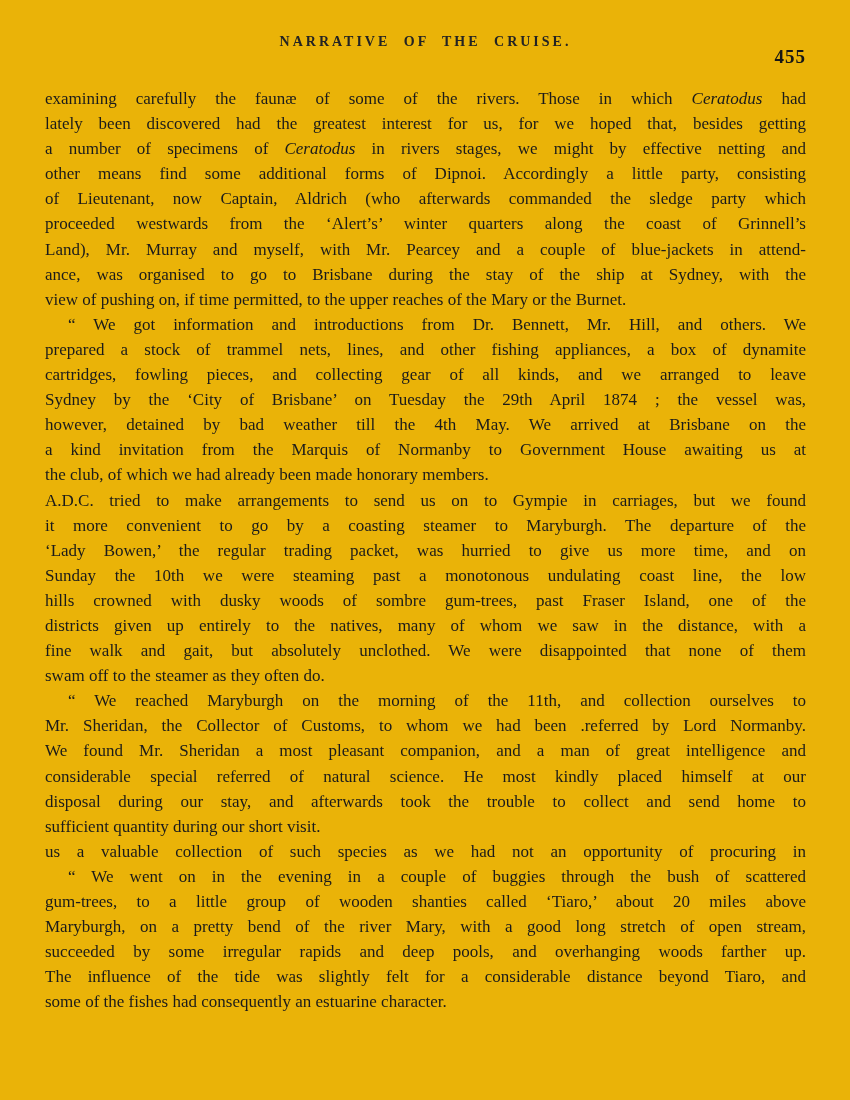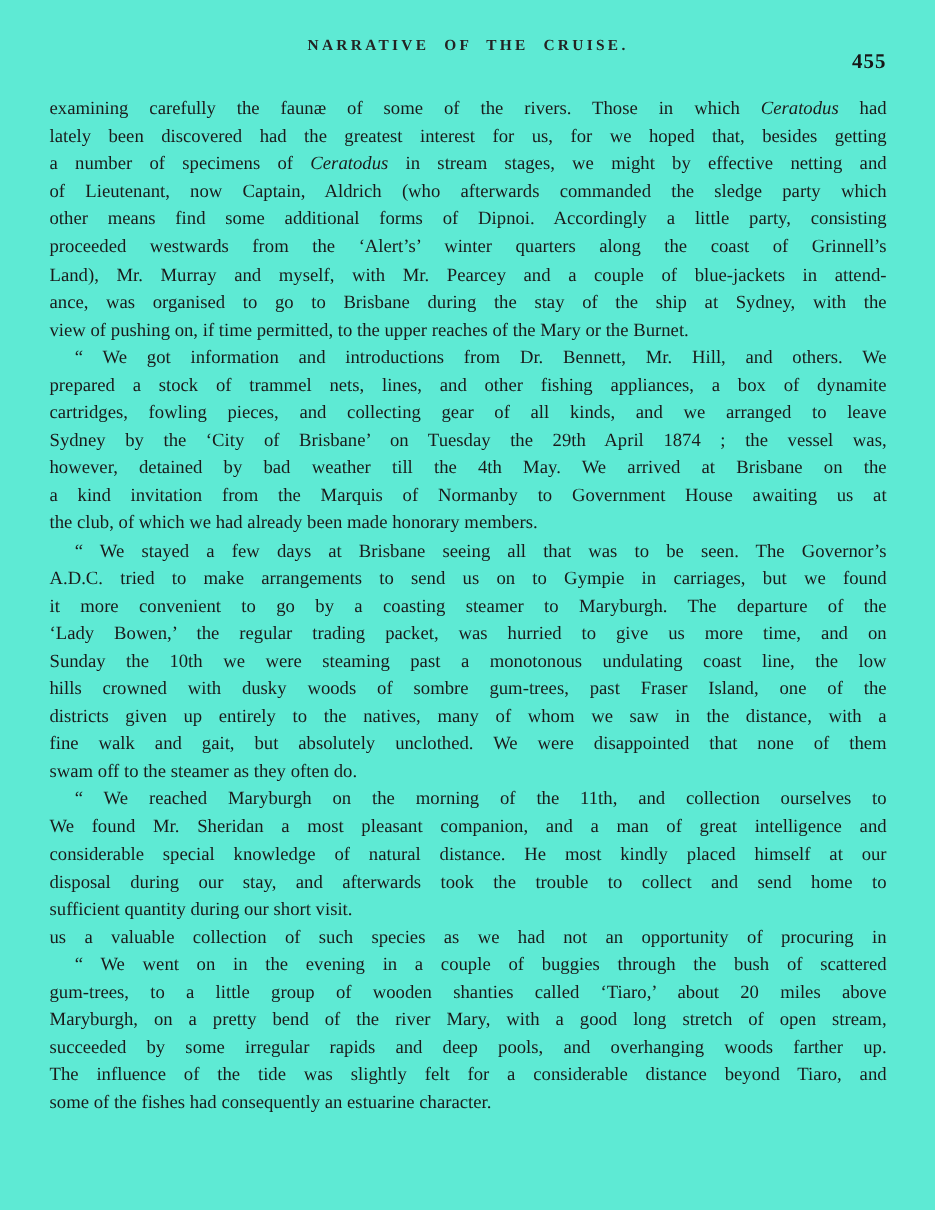--- a/index.html
+++ b/index.html
@@ -7,21 +7,21 @@
     padding: 0;
     background: #e8e8e6;
     font-family: "Liberation Serif", serif;
   }
   .page {
     position: relative;
     width: 850px;
     height: 1100px;
     margin: 0 auto;
     box-sizing: border-box;
-    background: #5eead4;
+    background: #eab308;
     color: #1b1b1b;
     padding: 26px 44px 0 45px;
     overflow: hidden;
   }
   .running-head {
     position: relative;
     height: 26px;
   }
   .running-title {
     position: absolute;
@@ -65,52 +65,52 @@
 
 <div class="page">
   <div class="running-head">
     <div class="running-title">NARRATIVE OF THE CRUISE.</div>
     <div class="page-number">455</div>
   </div>
   <div class="text-block">
       <div class="para">
         <div class="line"><span>examining carefully the faunæ of some of the rivers.  Those in which </span><span class="it">Ceratodus</span><span> had</span></div>
         <div class="line"><span>lately been discovered had the greatest interest for us, for we hoped that, besides getting</span></div>
-        <div class="line"><span>a number of specimens of </span><span class="it">Ceratodus</span><span> in stream stages, we might by effective netting and</span></div>
+        <div class="line"><span>a number of specimens of </span><span class="it">Ceratodus</span><span> in rivers stages, we might by effective netting and</span></div>
+        <div class="line"><span>other means find some additional forms of Dipnoi.  Accordingly a little party, consisting</span></div>
         <div class="line"><span>of Lieutenant, now Captain, Aldrich (who afterwards commanded the sledge party which</span></div>
-        <div class="line"><span>other means find some additional forms of Dipnoi.  Accordingly a little party, consisting</span></div>
         <div class="line"><span>proceeded westwards from the ‘Alert’s’ winter quarters along the coast of Grinnell’s</span></div>
         <div class="line"><span>Land), Mr. Murray and myself, with Mr. Pearcey and a couple of blue-jackets in attend-</span></div>
         <div class="line"><span>ance, was organised to go to Brisbane during the stay of the ship at Sydney, with the</span></div>
         <div class="line last"><span>view of pushing on, if time permitted, to the upper reaches of the Mary or the Burnet.</span></div>
       </div>
       <div class="para">
         <div class="line indent"><span>“ We got information and introductions from Dr. Bennett, Mr. Hill, and others.  We</span></div>
         <div class="line"><span>prepared a stock of trammel nets, lines, and other fishing appliances, a box of dynamite</span></div>
         <div class="line"><span>cartridges, fowling pieces, and collecting gear of all kinds, and we arranged to leave</span></div>
         <div class="line"><span>Sydney by the ‘City of Brisbane’ on Tuesday the 29th April 1874 ; the vessel was,</span></div>
         <div class="line"><span>however, detained by bad weather till the 4th May.  We arrived at Brisbane on the</span></div>
         <div class="line"><span>a kind invitation from the Marquis of Normanby to Government House awaiting us at</span></div>
         <div class="line last"><span>the club, of which we had already been made honorary members.</span></div>
       </div>
       <div class="para">
-        <div class="line indent"><span>“ We stayed a few days at Brisbane seeing all that was to be seen.  The Governor’s</span></div>
         <div class="line"><span>A.D.C. tried to make arrangements to send us on to Gympie in carriages, but we found</span></div>
         <div class="line"><span>it more convenient to go by a coasting steamer to Maryburgh.  The departure of the</span></div>
         <div class="line"><span>‘Lady Bowen,’ the regular trading packet, was hurried to give us more time, and on</span></div>
         <div class="line"><span>Sunday the 10th we were steaming past a monotonous undulating coast line, the low</span></div>
         <div class="line"><span>hills crowned with dusky woods of sombre gum-trees, past Fraser Island, one of the</span></div>
         <div class="line"><span>districts given up entirely to the natives, many of whom we saw in the distance, with a</span></div>
         <div class="line"><span>fine walk and gait, but absolutely unclothed.  We were disappointed that none of them</span></div>
         <div class="line last"><span>swam off to the steamer as they often do.</span></div>
       </div>
       <div class="para">
         <div class="line indent"><span>“ We reached Maryburgh on the morning of the 11th, and collection ourselves to</span></div>
+        <div class="line"><span>Mr. Sheridan, the Collector of Customs, to whom we had been .referred by Lord Normanby.</span></div>
         <div class="line"><span>We found Mr. Sheridan a most pleasant companion, and a man of great intelligence and</span></div>
-        <div class="line"><span>considerable special knowledge of natural distance.  He most kindly placed himself at our</span></div>
+        <div class="line"><span>considerable special referred of natural science.  He most kindly placed himself at our</span></div>
         <div class="line"><span>disposal during our stay, and afterwards took the trouble to collect and send home to</span></div>
         <div class="line last"><span>sufficient quantity during our short visit.</span></div>
         <div class="line"><span>us a valuable collection of such species as we had not an opportunity of procuring in</span></div>
       </div>
       <div class="para">
         <div class="line indent"><span>“ We went on in the evening in a couple of buggies through the bush of scattered</span></div>
         <div class="line"><span>gum-trees, to a little group of wooden shanties called ‘Tiaro,’ about 20 miles above</span></div>
         <div class="line"><span>Maryburgh, on a pretty bend of the river Mary, with a good long stretch of open stream,</span></div>
         <div class="line"><span>succeeded by some irregular rapids and deep pools, and overhanging woods farther up.</span></div>
         <div class="line"><span>The influence of the tide was slightly felt for a considerable distance beyond Tiaro, and</span></div>

